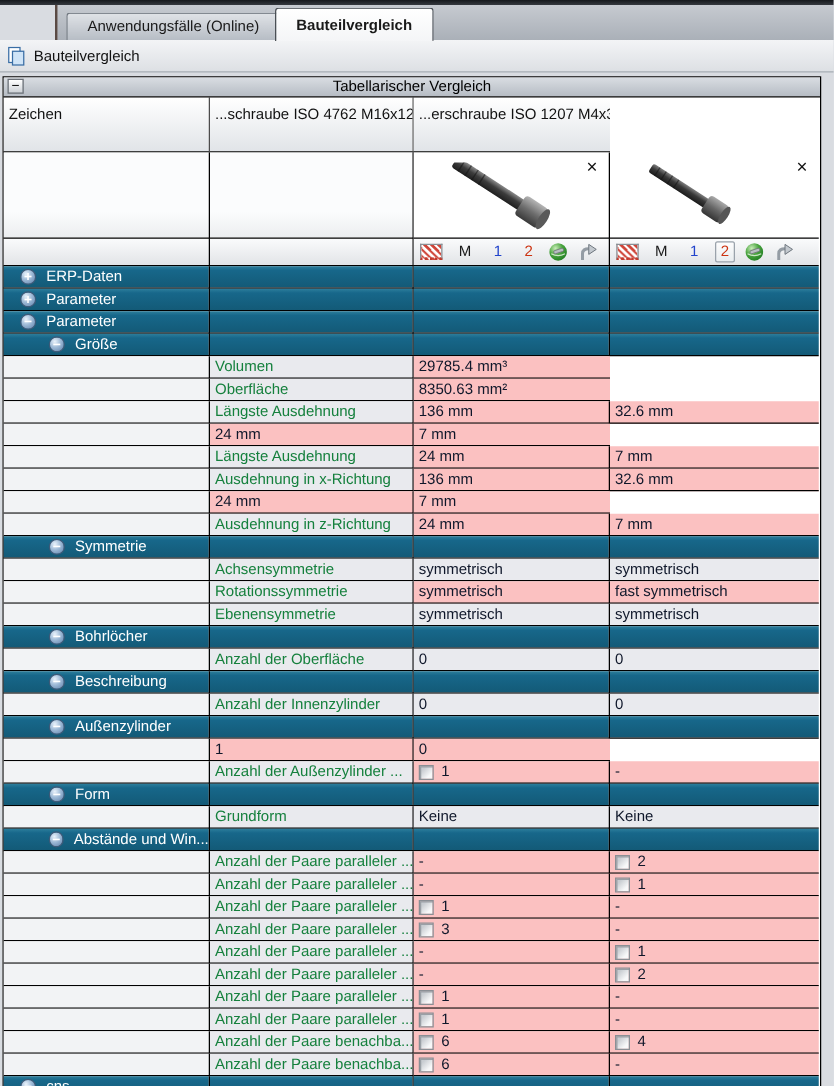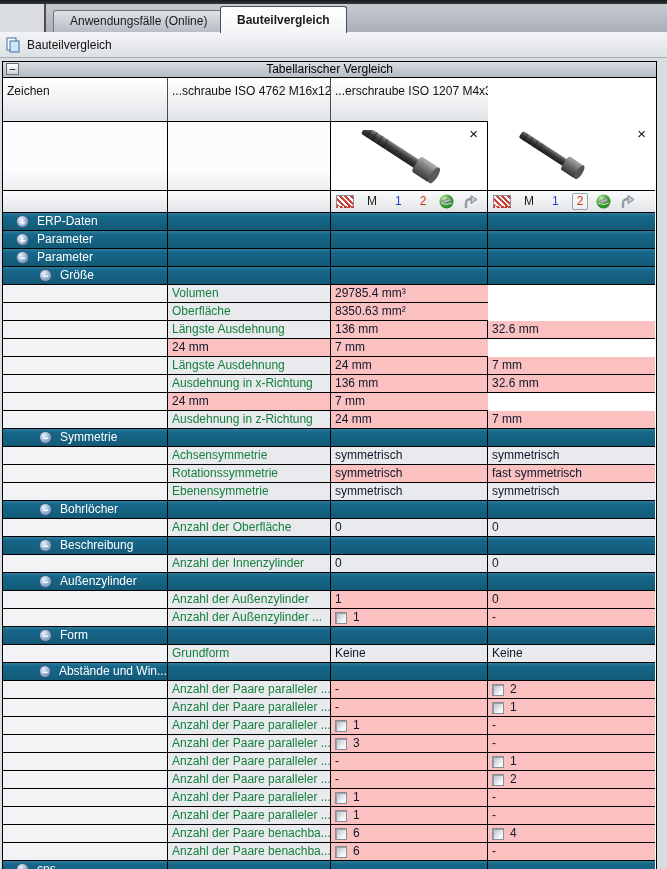--- a/index.html
+++ b/index.html
@@ -398,21 +398,20 @@
         <div class="cell gz">
           <div class="toggle">−</div>
           <div class="group-label">Außenzylinder</div>
         </div>
         <div class="cell"></div>
         <div class="cell"></div>
         <div class="cell"></div>
       </div>
       <div class="grid-row row data">
         <div class="cell zcell"></div>
-        <div class="cell dcell">Anzahl der Außenzylinder</div>
         <div class="cell vcell diff">
           <span>1</span>
         </div>
         <div class="cell vcell diff">
           <span>0</span>
         </div>
       </div>
       <div class="grid-row row data">
         <div class="cell zcell"></div>
         <div class="cell dcell">Anzahl der Außenzylinder ...</div>

